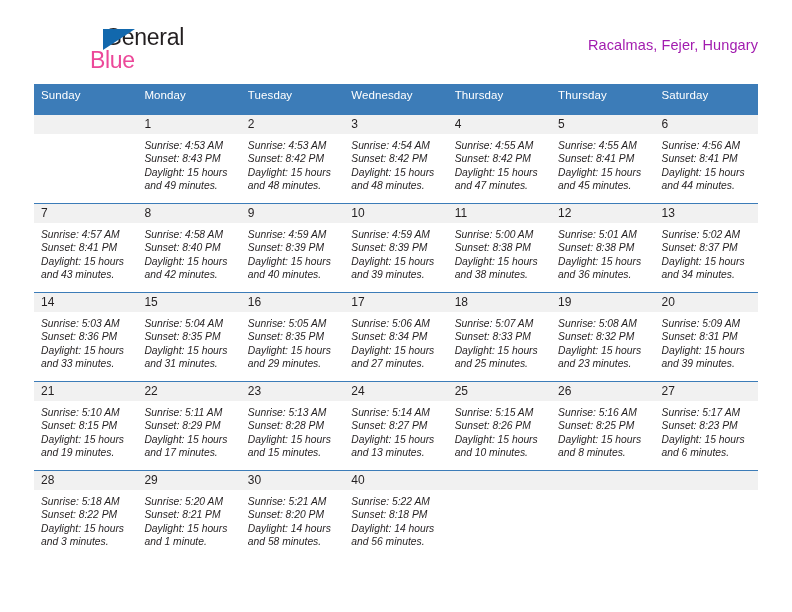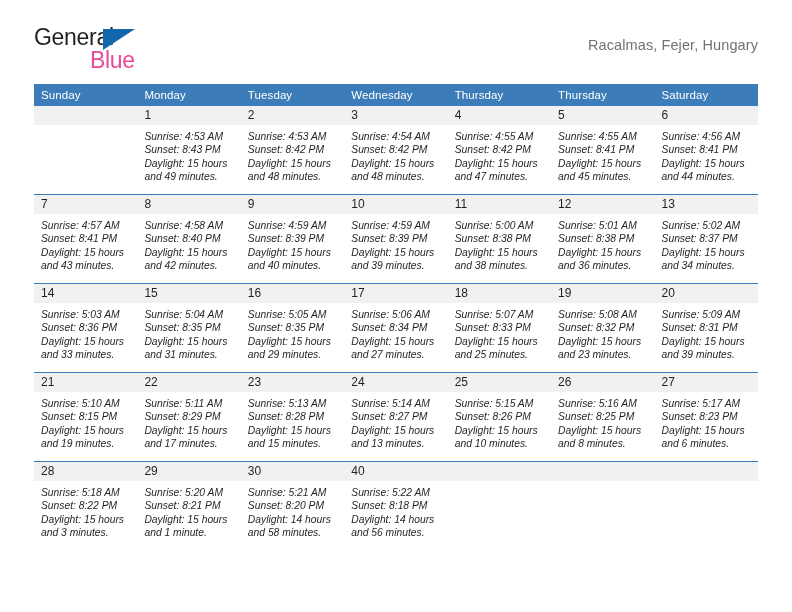--- a/index.html
+++ b/index.html
@@ -32,20 +32,21 @@
     height: 72px;
     box-sizing: border-box;
   }
 
   .logo {
     position: relative;
     width: 150px;
     height: 54px;
     line-height: 1;
     user-select: none;
+    text-align: right;
   }
   .logo-general {
     font-size: 23px;
     letter-spacing: -0.3px;
     color: #231f20;
     font-family: "Liberation Sans", sans-serif;
   }
   .logo-blue {
     position: absolute;
     left: 56px;
@@ -71,40 +72,40 @@
   }
   .cal-title {
     font-size: 27px;
     font-weight: normal;
     color: #231f20;
     line-height: 1.15;
     letter-spacing: 0.2px;
   }
   .cal-subtitle {
     font-size: 14.5px;
-    color: #737373;
+    color: #a21caf;
     margin-top: 9px;
     letter-spacing: 0.1px;
   }
 
   
   .calendar {
     width: 724px;
     margin-top: 12px;
     border-collapse: collapse;
     table-layout: fixed;
   }
 
   .calendar th {
     background: #3c7cb8;
     color: #ffffff;
     font-weight: normal;
     font-size: 11.5px;
     text-align: left;
-    padding: 5px 0 5px 7px;
+    padding: 5px 0 14px 7px;
     height: 19px;
     box-sizing: border-box;
     letter-spacing: 0.1px;
   }
 
   .calendar td {
     width: 103.43px;
     vertical-align: top;
     padding: 0;
     border-top: 1px solid #3c7cb8;

